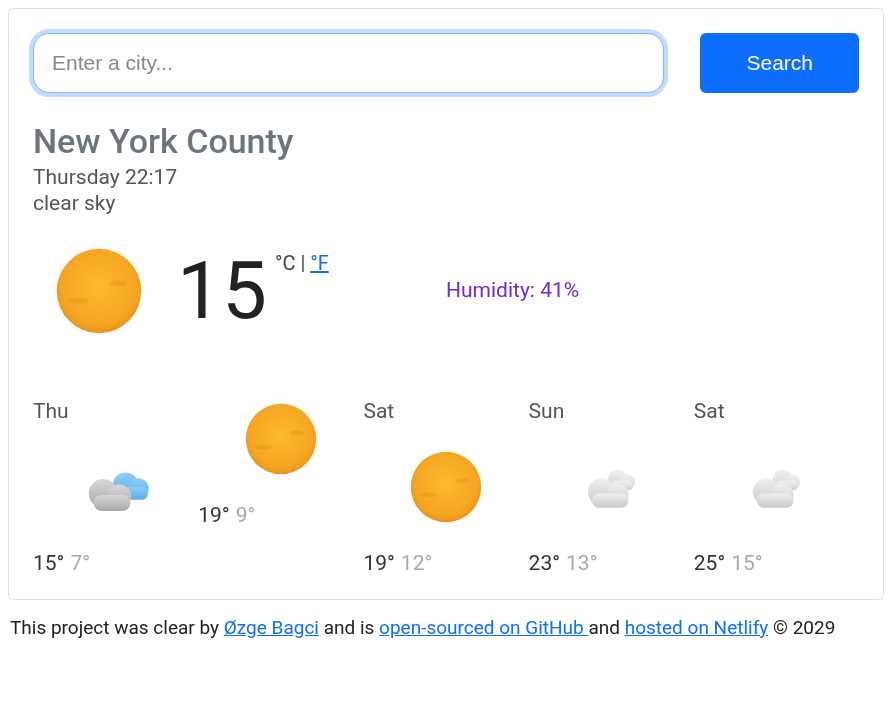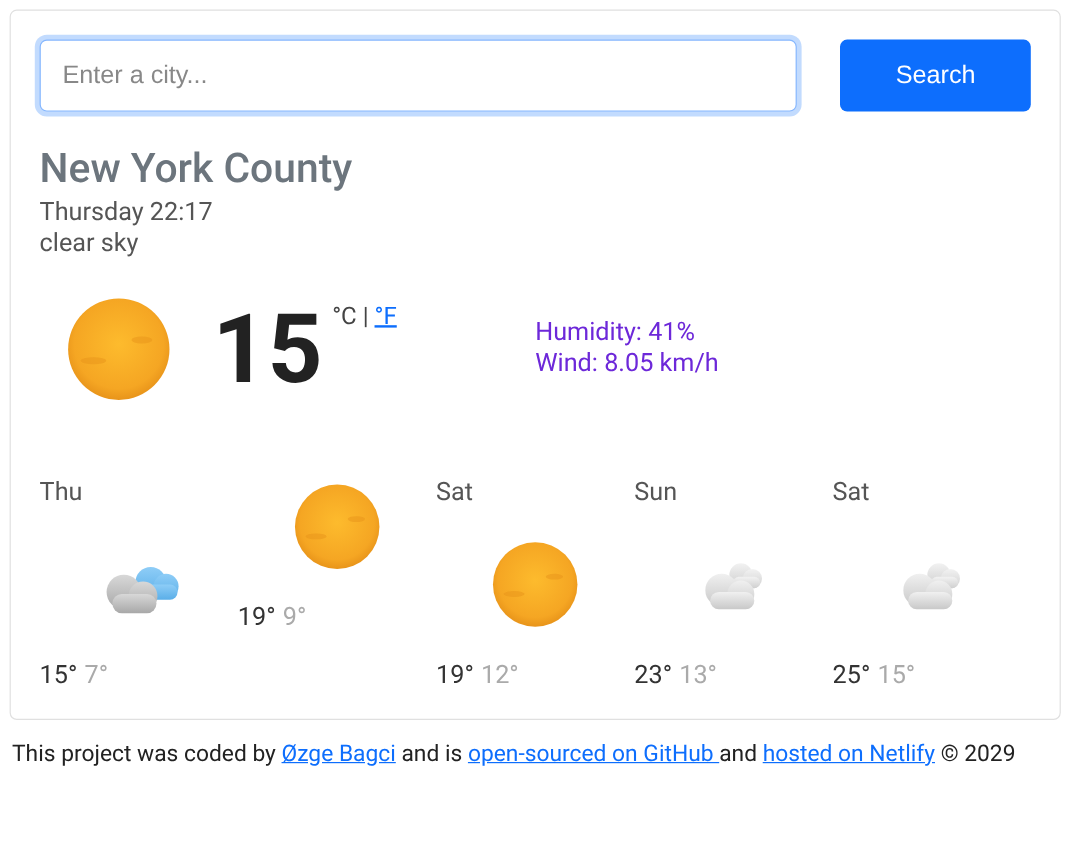--- a/index.html
+++ b/index.html
@@ -21,21 +21,21 @@
     .search-row {
       display: flex;
       gap: 36px;
       margin-bottom: 28px;
     }
     .search-input {
       flex: 1;
       padding: 14px 18px;
       font-size: 21px;
       border: 1px solid #b8b8b8;
-      border-radius: 6px;
+      border-radius: 16px;
       outline: none;
       box-shadow: 0 0 0 4px rgba(13,110,253,0.25);
       border-color: #86b7fe;
     }
     .search-input::placeholder {
       color: #888;
     }
     .search-button {
       background: #0d6efd;
       color: #fff;
@@ -72,21 +72,21 @@
       width: 50%;
     }
     .main-icon {
       width: 96px;
       height: 96px;
       margin-left: 18px;
       margin-right: 30px;
     }
     .temp-big {
       font-size: 80px;
-      font-weight: 700;
+      font-weight: 400;
       color: #222;
       line-height: 1;
     }
     .unit-group {
       align-self: flex-start;
       font-size: 20px;
       color: #444;
       margin-top: 8px;
       margin-left: 8px;
     }
@@ -192,23 +192,20 @@
       </div>
       <span class="temp-big">15</span>
       <span class="unit-group">
         <span class="unit-active">°C</span><span> | </span><a class="unit-link">°F</a>
       </span>
     </div>
     <div class="current-right">
       <div>
         <span>Humidity: </span><span>41%</span>
       </div>
-      <div>
-        <span>Wind: </span><span>8.05 km/h</span>
-      </div>
     </div>
   </div>
 
   <div class="forecast-row" id="forecast-row">
   <div class="forecast-col">
         <div class="forecast-day">Thu</div>
         <div class="forecast-icon"><svg viewBox="0 0 100 100">
             <g transform="translate(18,8)">
               <circle cx="44" cy="40" r="16" fill="url(#cloudBlue)"></circle>
               <circle cx="60" cy="44" r="13" fill="url(#cloudBlue)"></circle>
@@ -269,14 +266,14 @@
               <rect x="26" y="58" width="46" height="18" rx="9" fill="url(#cloudGrad)"></rect>
             </g>
           </svg></div>
         <div class="forecast-temps"><span class="temp-high">25°</span><span class="temp-low">15°</span></div>
       </div>
     </div>
 
 </div>
 
 <div class="footer">
-  <span>This project was coded by </span><a href="#">Øzge Bagci</a><span> and is </span><a href="#">open-sourced on GitHub </a><span>and </span><a href="#">hosted on Netlify</a><span> © 2029</span>
+  <span>This project was clear by </span><a href="#">Øzge Bagci</a><span> and is </span><a href="#">open-sourced on GitHub </a><span>and </span><a href="#">hosted on Netlify</a><span> © 2029</span>
 </div>
 
 </body></html>

